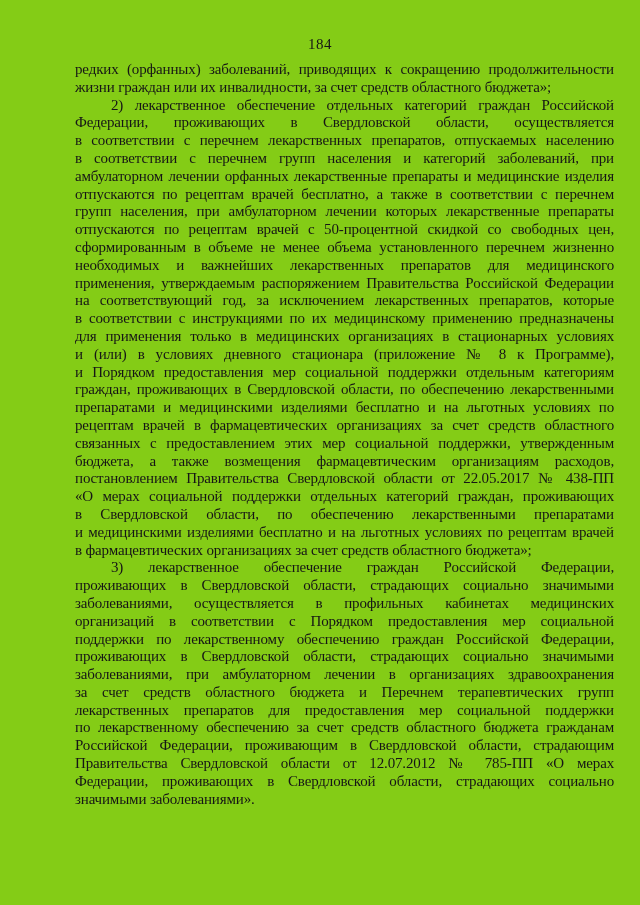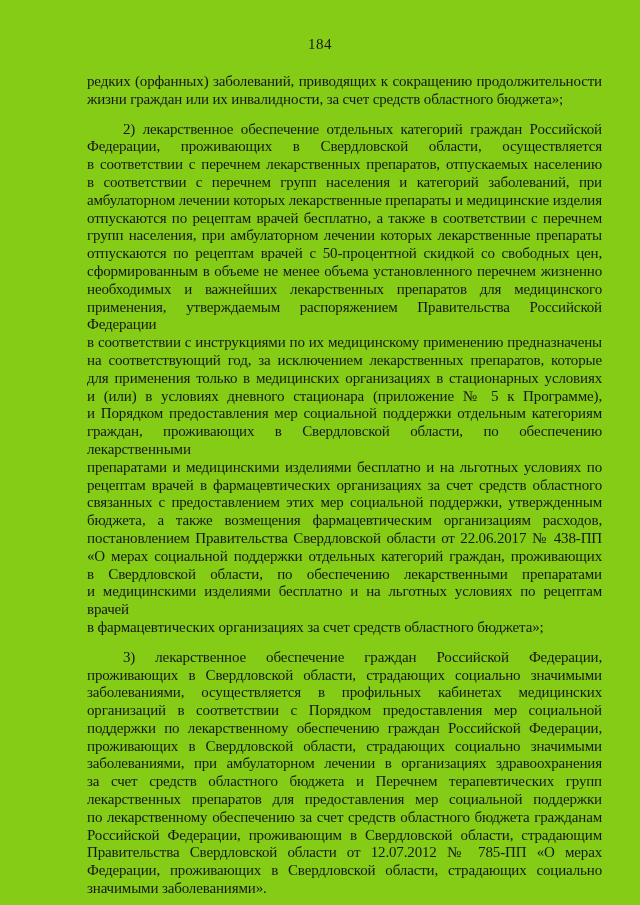--- a/index.html
+++ b/index.html
@@ -28,21 +28,21 @@
   .text-body {
     position: absolute;
     top: 61px;
     left: 75px;
     width: 539px;
     font-size: 15px;
     line-height: 17.8px;
     letter-spacing: -0.15px;
   }
   .paragraph {
-    margin: 12px;
+    margin: 0;
     padding: 0;
   }
   .line {
     text-align: justify;
     text-align-last: justify;
     white-space: normal;
   }
   .line.indent {
     text-indent: 36px;
   }
@@ -58,38 +58,38 @@
   <div class="text-body">
       <div class="paragraph">
         <div class="line">редких (орфанных) заболеваний, приводящих к сокращению продолжительности</div>
         <div class="line last">жизни граждан или их инвалидности, за счет средств областного бюджета»;</div>
       </div>
       <div class="paragraph">
         <div class="line indent">2) лекарственное обеспечение отдельных категорий граждан Российской</div>
         <div class="line">Федерации, проживающих в Свердловской области, осуществляется</div>
         <div class="line">в соответствии с перечнем лекарственных препаратов, отпускаемых населению</div>
         <div class="line">в соответствии с перечнем групп населения и категорий заболеваний, при</div>
-        <div class="line">амбулаторном лечении которых лекарственные препараты и медицинские изделия</div>
+        <div class="line">амбулаторном лечении орфанных лекарственные препараты и медицинские изделия</div>
         <div class="line">отпускаются по рецептам врачей бесплатно, а также в соответствии с перечнем</div>
         <div class="line">групп населения, при амбулаторном лечении которых лекарственные препараты</div>
         <div class="line">отпускаются по рецептам врачей с 50-процентной скидкой со свободных цен,</div>
         <div class="line">сформированным в объеме не менее объема установленного перечнем жизненно</div>
         <div class="line">необходимых и важнейших лекарственных препаратов для медицинского</div>
         <div class="line">применения, утверждаемым распоряжением Правительства Российской Федерации</div>
+        <div class="line">на соответствующий год, за исключением лекарственных препаратов, которые</div>
         <div class="line">в соответствии с инструкциями по их медицинскому применению предназначены</div>
-        <div class="line">на соответствующий год, за исключением лекарственных препаратов, которые</div>
         <div class="line">для применения только в медицинских организациях в стационарных условиях</div>
-        <div class="line">и (или) в условиях дневного стационара (приложение № 5 к Программе),</div>
+        <div class="line">и (или) в условиях дневного стационара (приложение № 8 к Программе),</div>
         <div class="line">и Порядком предоставления мер социальной поддержки отдельным категориям</div>
         <div class="line">граждан, проживающих в Свердловской области, по обеспечению лекарственными</div>
         <div class="line">препаратами и медицинскими изделиями бесплатно и на льготных условиях по</div>
         <div class="line">рецептам врачей в фармацевтических организациях за счет средств областного</div>
         <div class="line">связанных с предоставлением этих мер социальной поддержки, утвержденным</div>
         <div class="line">бюджета, а также возмещения фармацевтическим организациям расходов,</div>
-        <div class="line">постановлением Правительства Свердловской области от 22.06.2017 № 438-ПП</div>
+        <div class="line">постановлением Правительства Свердловской области от 22.05.2017 № 438-ПП</div>
         <div class="line">«О мерах социальной поддержки отдельных категорий граждан, проживающих</div>
         <div class="line">в Свердловской области, по обеспечению лекарственными препаратами</div>
         <div class="line">и медицинскими изделиями бесплатно и на льготных условиях по рецептам врачей</div>
         <div class="line last">в фармацевтических организациях за счет средств областного бюджета»;</div>
       </div>
       <div class="paragraph">
         <div class="line indent">3) лекарственное обеспечение граждан Российской Федерации,</div>
         <div class="line">проживающих в Свердловской области, страдающих социально значимыми</div>
         <div class="line">заболеваниями, осуществляется в профильных кабинетах медицинских</div>
         <div class="line">организаций в соответствии с Порядком предоставления мер социальной</div>

